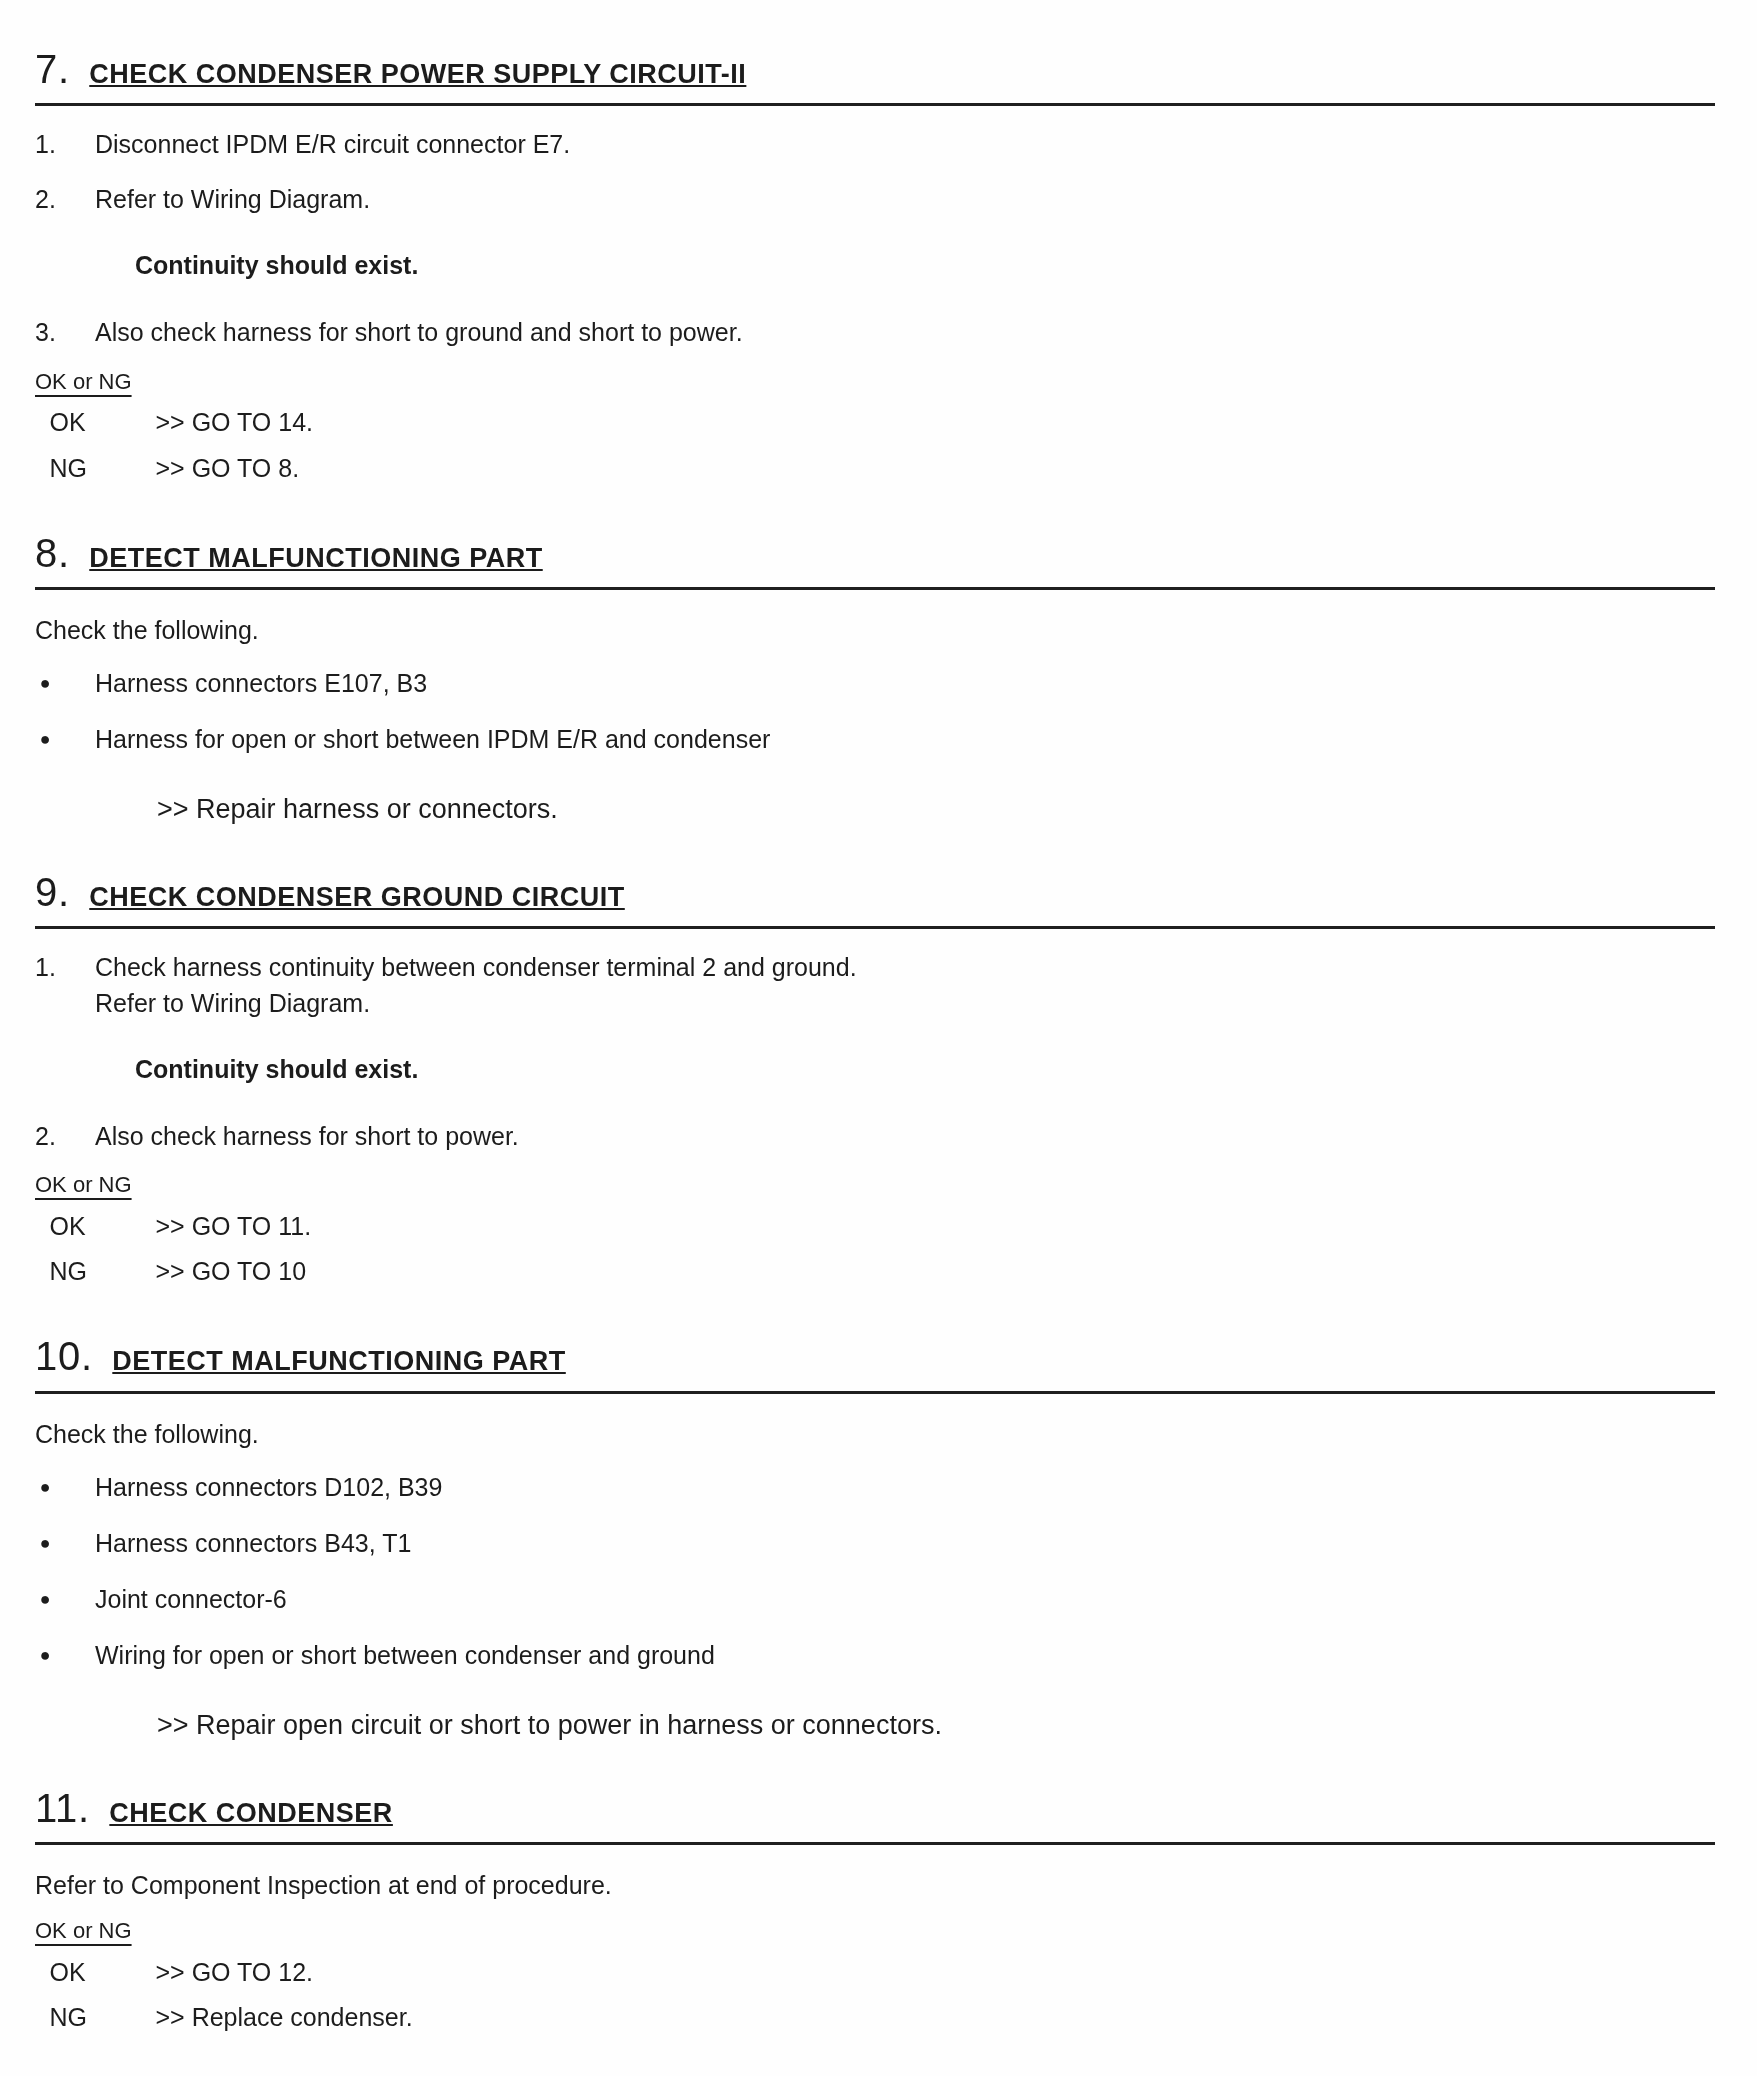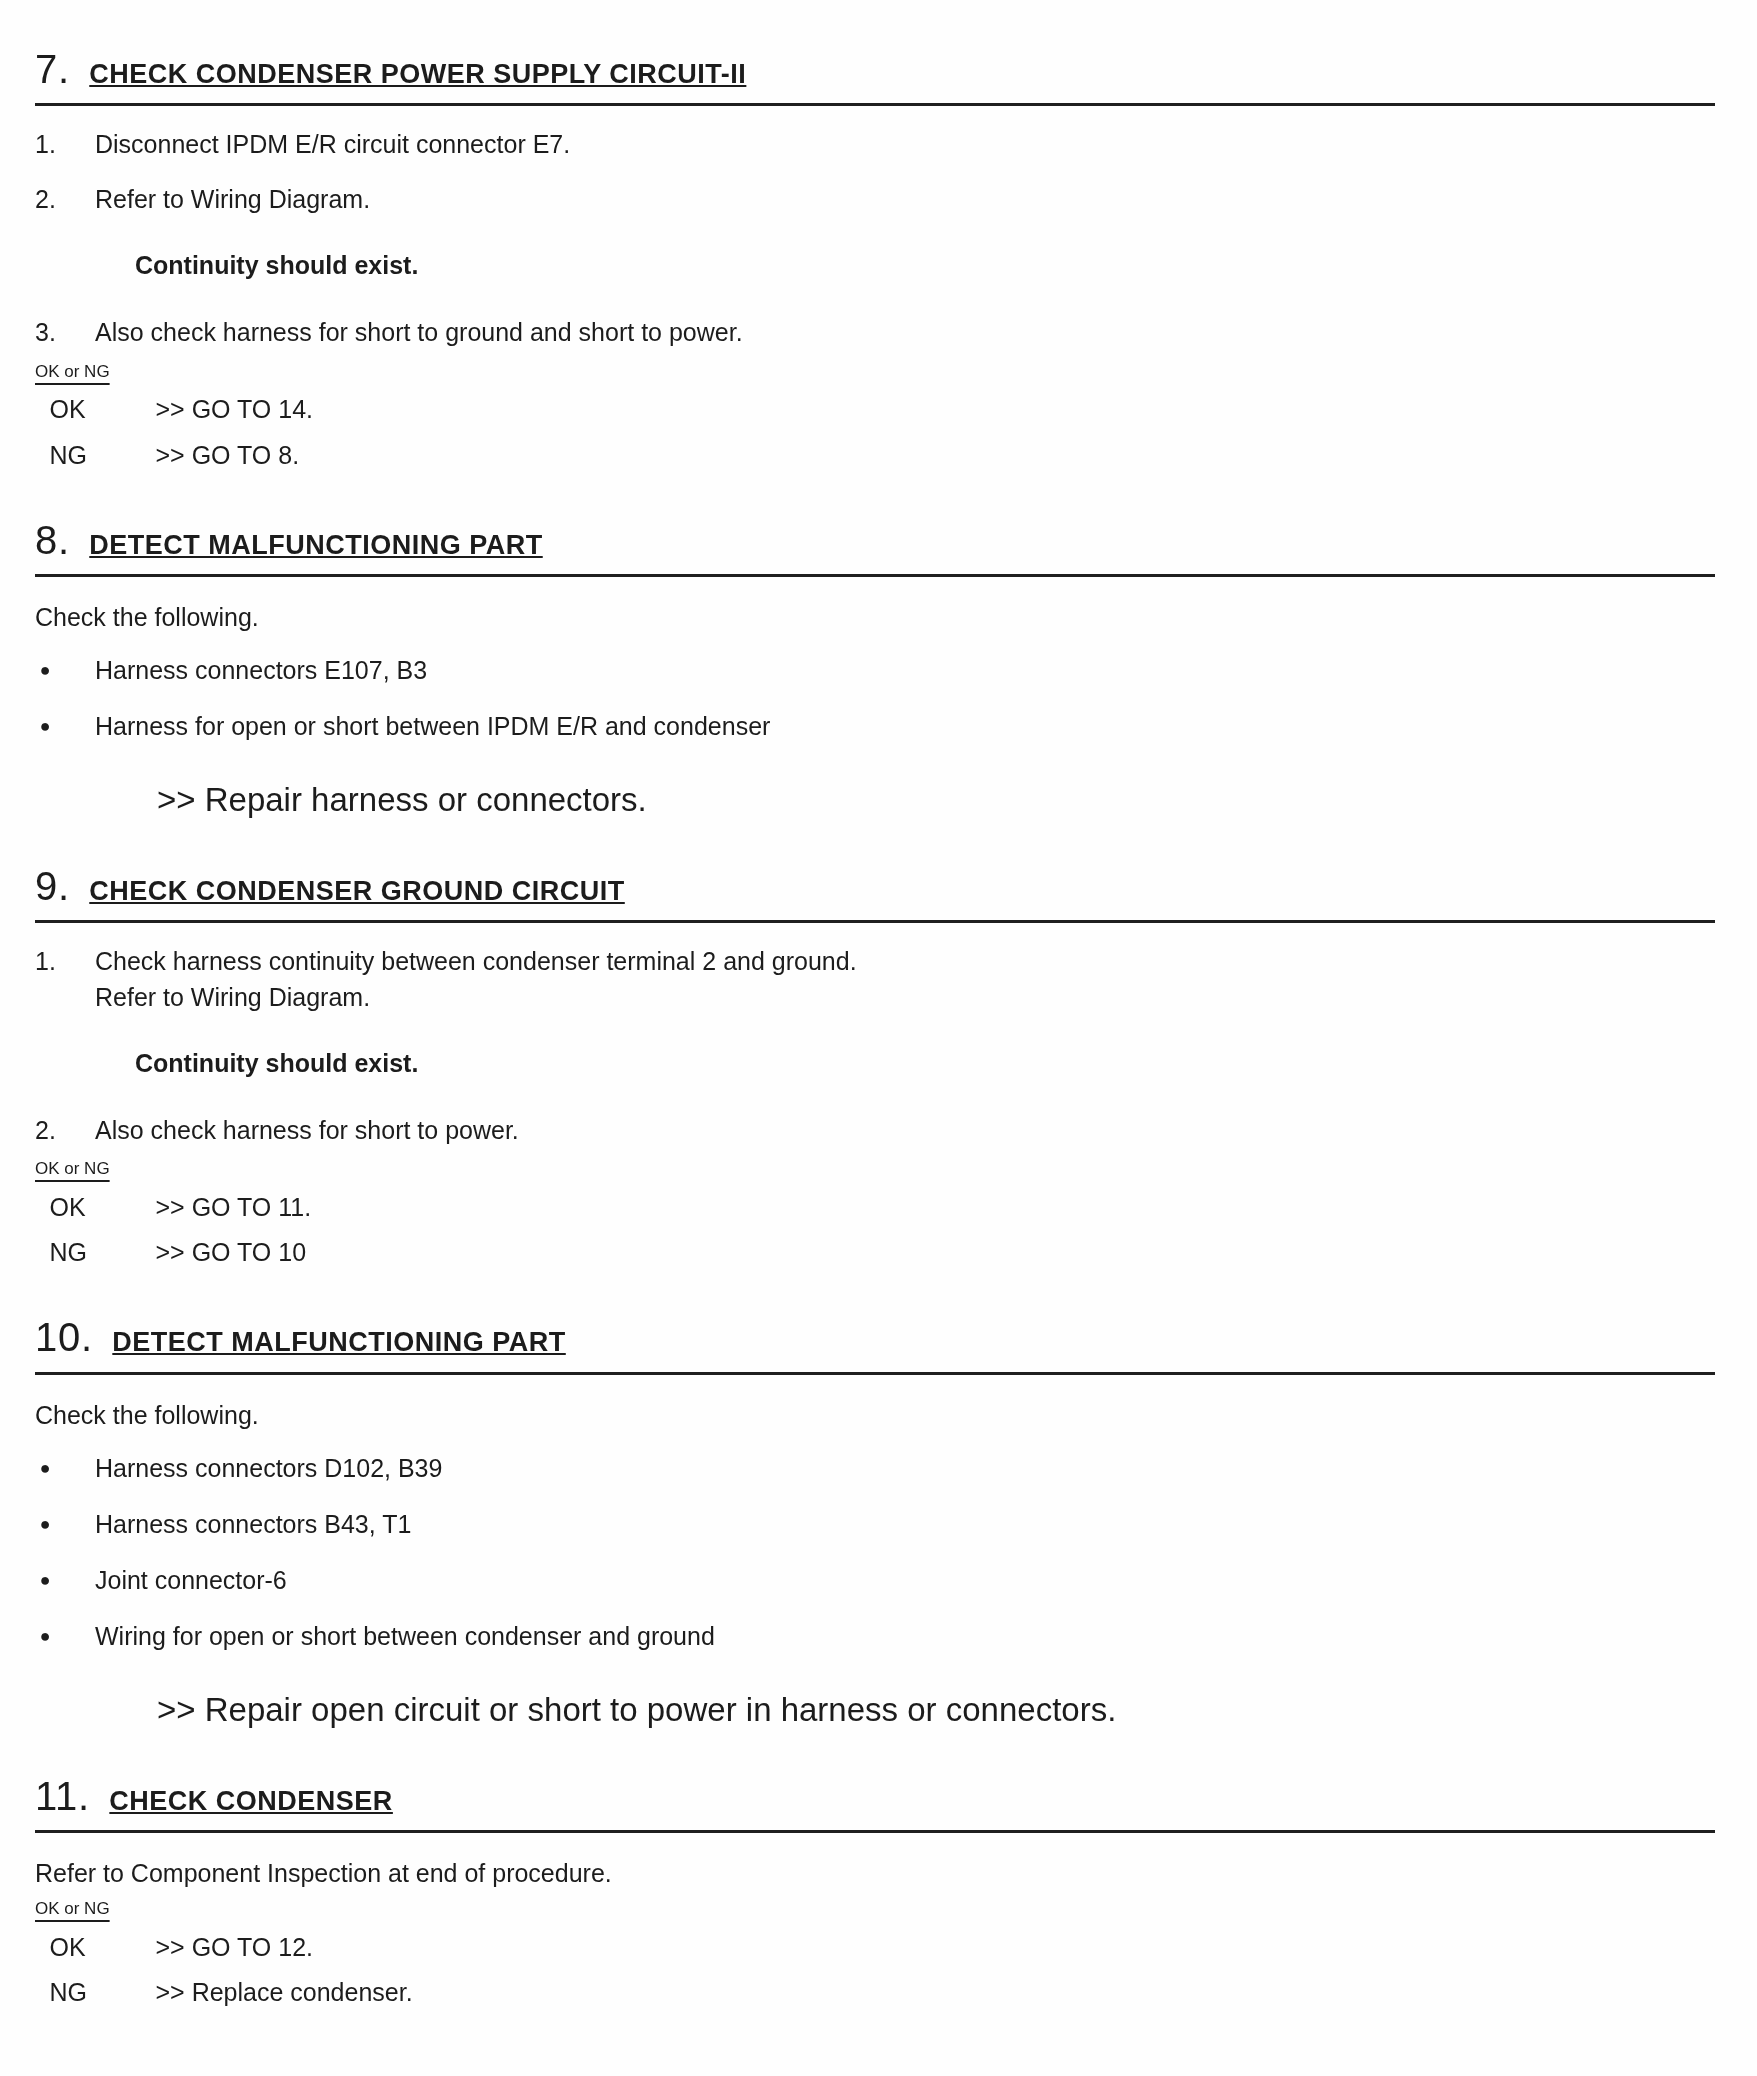--- a/index.html
+++ b/index.html
@@ -48,22 +48,22 @@
   .step-num { width: 60px; flex-shrink: 0; }
   .step-text { flex: 1; }
 
   .emphasis {
     margin: 34px 0 34px 100px;
     font-size: 25px;
     font-weight: bold;
   }
 
   .okng {
-    margin-top: 11px;
-    font-size: 17px;
+    margin-top: 18px;
+    font-size: 22px;
     text-decoration: underline;
     text-decoration-thickness: 1.6px;
     text-underline-offset: 5.6px;
     display: inline-block;
   }
   .okng-wrap { margin-top: 0; }
 
   .result-row {
     display: flex;
     margin: 10.5px 0 0 14.5px;
@@ -89,21 +89,21 @@
     width: 60px;
     flex-shrink: 0;
     padding-left: 4.8px;
     font-size: 18px;
     line-height: 1.95;
   }
   .bullet-text { flex: 1; }
 
   .action-line {
     margin: 37px 0 9.7px 122px;
-    font-size: 33px;
+    font-size: 27px;
   }
 </style>
 </head>
 <body>
 
 <div class="page">
 
   <section class="proc-section">
     <div class="sec-head">
       <span class="sec-num">7.</span>

